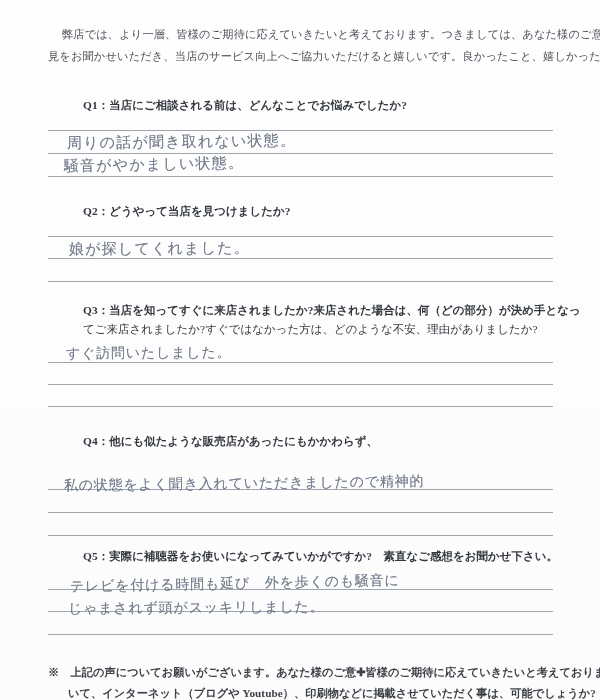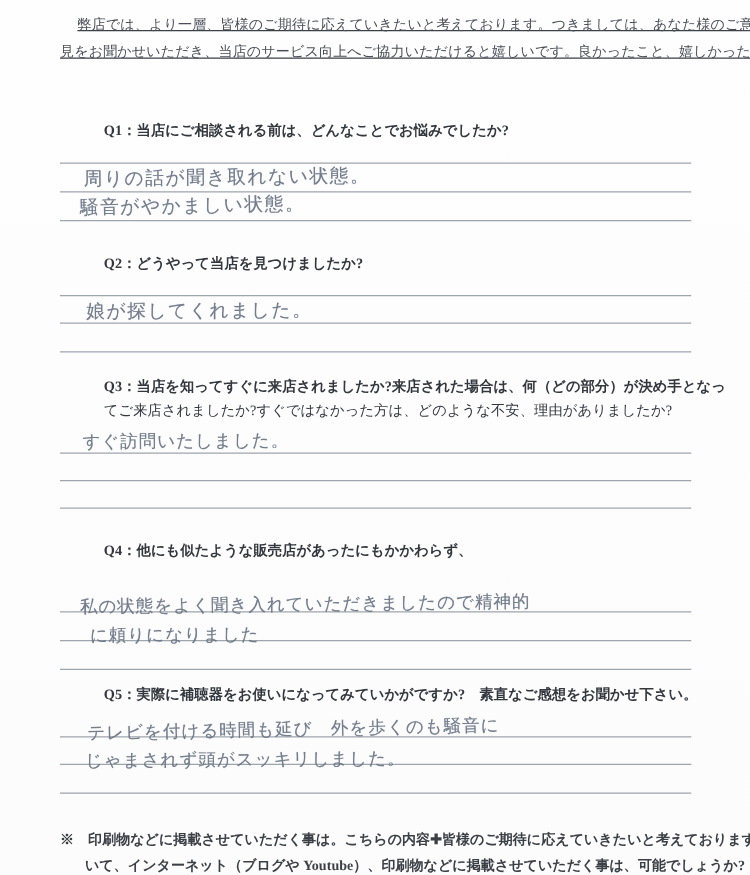--- a/index.html
+++ b/index.html
@@ -21,23 +21,22 @@
 
   .page {
     position: absolute;
     inset: 0;
   }
 
   
   .intro {
     position: absolute;
     left: 48px;
-    top: 10px;
+    top: 24px;
     width: 508px;
-    text-decoration: underline;
   }
   .intro .ln {
     font-size: 11.2px;
     line-height: 21.5px;
     letter-spacing: 0.15px;
     color: #4a4e57;
     white-space: nowrap;
   }
   .intro .ln.first { text-indent: 14px; }
 
@@ -147,31 +146,30 @@
 
   <div class="qblock" style="top:432px">
     <div class="q-label">Q4：他にも似たような販売店があったにもかかわらず、</div>
   </div>
   <div class="rules">
     <div class="rule" style="top:489px"></div>
     <div class="rule" style="top:512px"></div>
     <div class="rule" style="top:535px"></div>
   </div>
   <div class="hw s2" style="left:64px; top:477px">私の状態をよく聞き入れていただきましたので精神的</div>
-  <div class="hw s2 tilt3" style="left:72px; top:500px">に頼りになりました</div>
 
   <div class="qblock" style="top:547px">
     <div class="q-label">Q5：実際に補聴器をお使いになってみていかがですか?　素直なご感想をお聞かせ下さい。</div>
   </div>
   <div class="rules">
     <div class="rule" style="top:589px"></div>
     <div class="rule" style="top:611px"></div>
     <div class="rule" style="top:634px"></div>
   </div>
   <div class="hw s2 tilt2" style="left:70px; top:578px">テレビを付ける時間も延び　外を歩くのも騒音に</div>
   <div class="hw s2 tilt3" style="left:68px; top:600px">じゃまされず頭がスッキリしました。</div>
 
   <div class="note">
-    <div class="ln"><span>※　印刷物などに掲載させていただく事は。こちらの内容</span><span class="plus">✚</span><span>皆様のご期待に応えていきたいと考えております</span></div>
+    <div class="ln"><span>※　上記の声についてお願いがございます。あなた様のご意</span><span class="plus">✚</span><span>皆様のご期待に応えていきたいと考えております</span></div>
     <div class="ln cont">いて、インターネット（ブログや Youtube）、印刷物などに掲載させていただく事は、可能でしょうか?</div>
   </div>
 
 </div>
 
 </body></html>

